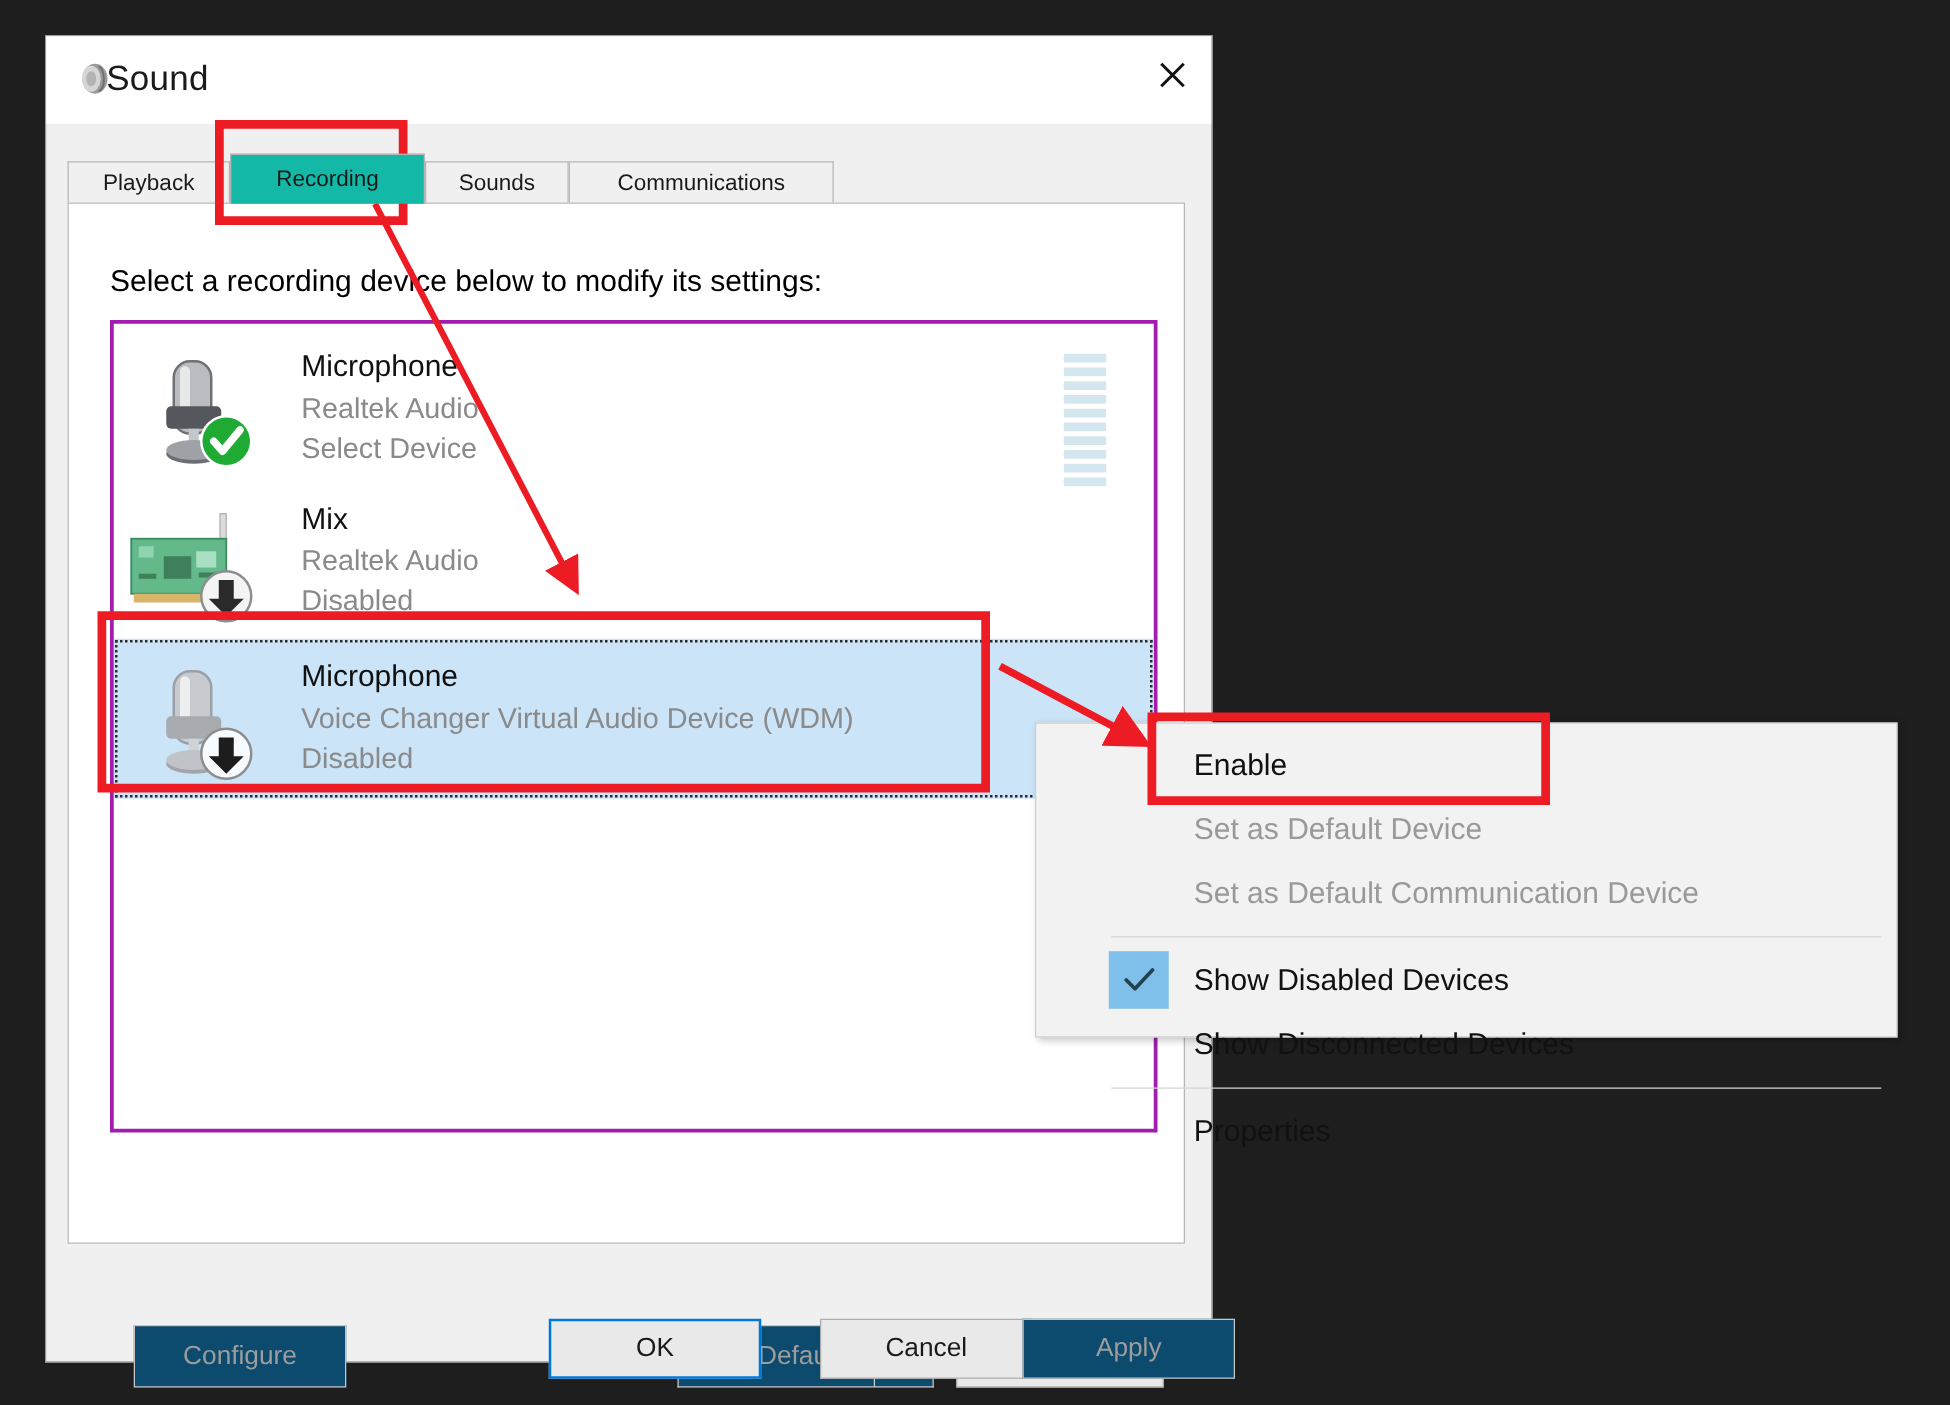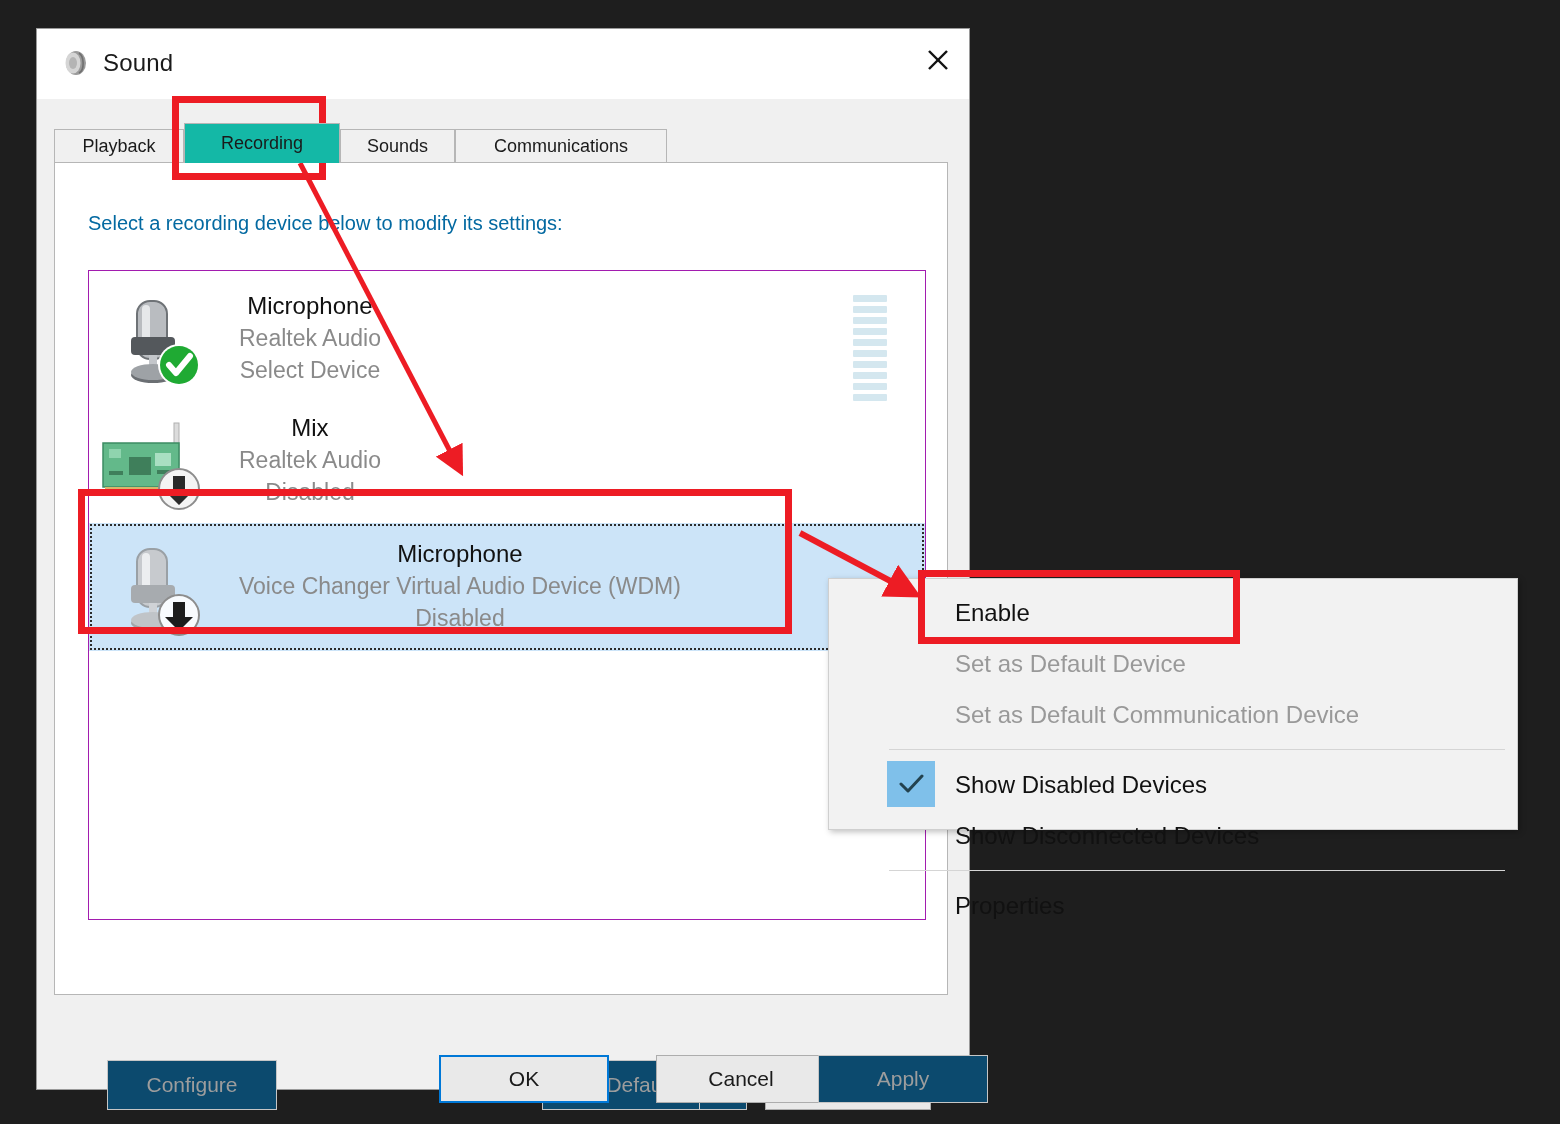--- a/index.html
+++ b/index.html
@@ -20,22 +20,22 @@
   }
   .titlebar{
     position:absolute;left:0;top:0;width:100%;height:70px;
     background:#ffffff;
     box-sizing:border-box;
   }
   .title-icon{
     position:absolute;left:24px;top:19px;width:30px;height:30px;
   }
   .title-text{
-    position:absolute;left:66px;top:18px;
-    font-size:24px;color:#1a1a1a;letter-spacing:.2px;
+    position:absolute;left:48px;top:18px;
+    font-size:28px;color:#1a1a1a;letter-spacing:.2px;
     line-height:32px;
   }
   .close-btn{
     position:absolute;right:0;top:0;width:62px;height:62px;
     display:flex;align-items:center;justify-content:center;
     background:transparent;border:0;cursor:default;
   }
   .close-btn svg{display:block;}
 
   
@@ -58,31 +58,30 @@
 
   
   .tabpanel{
     position:absolute;left:17px;top:133px;width:894px;height:833px;
     background:#ffffff;
     border:1px solid #b6b6b6;
     box-sizing:border-box;
   }
   .panel-label{
     position:absolute;left:33px;top:49px;
-    font-size:20px;color:#0369a1;
+    font-size:24px;color:#000000;
   }
 
   
   .devicelist{
-    position:absolute;left:33px;top:107px;width:838px;height:650px;
+    position:absolute;left:33px;top:93px;width:838px;height:650px;
     background:#ffffff;
-    border:1px solid #a21caf;
+    border:3px solid #a21caf;
     box-sizing:border-box;
     overflow:hidden;
-    text-align:center;
   }
   .device-row{
     position:absolute;left:0;width:100%;height:120px;
     box-sizing:border-box;
   }
   .device-row.selected{
     background:#cce4f8;
     outline:2px dotted #2b2b2b;
     outline-offset:-3px;
   }

